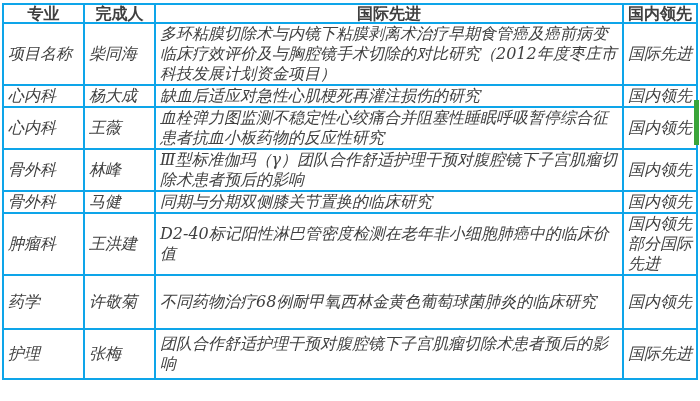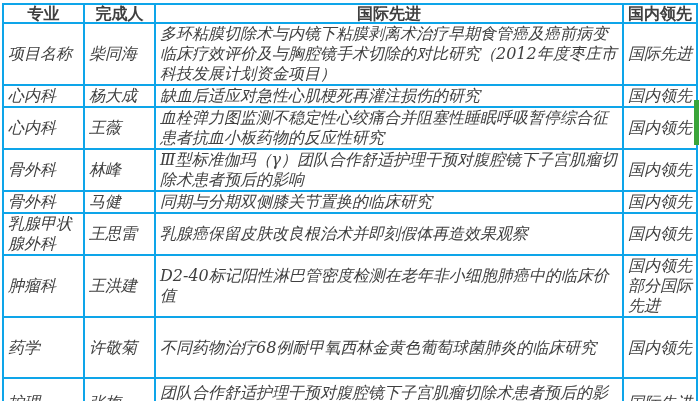--- a/index.html
+++ b/index.html
@@ -99,33 +99,27 @@
         <td class="cell-person">林峰</td>
         <td class="cell-project">Ⅲ型标准伽玛（γ）团队合作舒适护理干预对腹腔镜下子宫肌瘤切除术患者预后的影响</td>
         <td class="cell-level">国内领先</td>
       </tr>
       <tr style="height:20px">
         <td class="cell-specialty">骨外科</td>
         <td class="cell-person">马健</td>
         <td class="cell-project">同期与分期双侧膝关节置换的临床研究</td>
         <td class="cell-level">国内领先</td>
       </tr>
-      <tr style="height:42px">
-        <td class="cell-specialty">乳腺甲状腺外科</td>
-        <td class="cell-person">王思雷</td>
-        <td class="cell-project">乳腺癌保留皮肤改良根治术并即刻假体再造效果观察</td>
-        <td class="cell-level">国内领先</td>
-      </tr>
       <tr style="height:55px">
         <td class="cell-specialty">肿瘤科</td>
         <td class="cell-person">王洪建</td>
         <td class="cell-project">D2-40标记阳性淋巴管密度检测在老年非小细胞肺癌中的临床价值</td>
         <td class="cell-level">国内领先部分国际先进</td>
       </tr>
-      <tr style="height:61px">
+      <tr style="height:54px">
         <td class="cell-specialty">药学</td>
         <td class="cell-person">许敬菊</td>
         <td class="cell-project">不同药物治疗68例耐甲氧西林金黄色葡萄球菌肺炎的临床研究</td>
         <td class="cell-level">国内领先</td>
       </tr>
       <tr style="height:50px">
         <td class="cell-specialty">护理</td>
         <td class="cell-person">张梅</td>
         <td class="cell-project">团队合作舒适护理干预对腹腔镜下子宫肌瘤切除术患者预后的影响</td>
         <td class="cell-level">国际先进</td>

